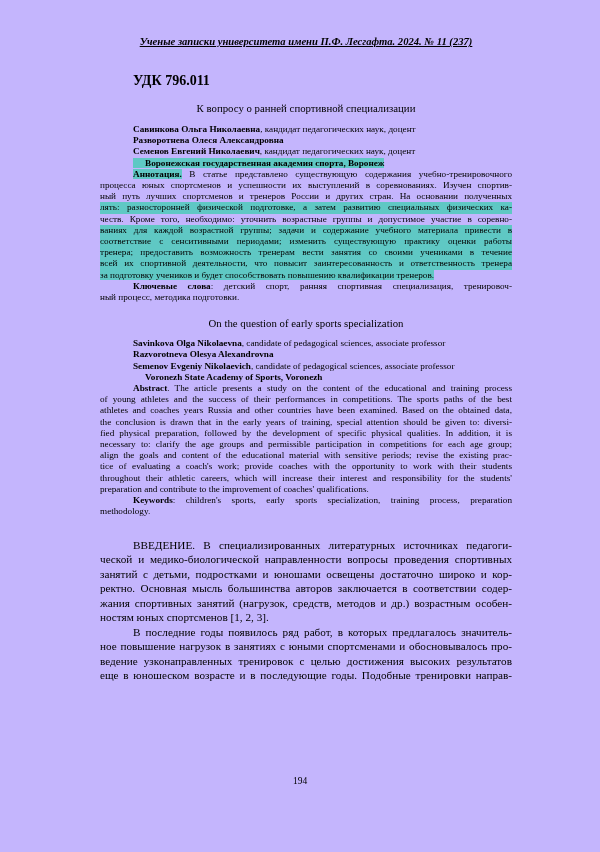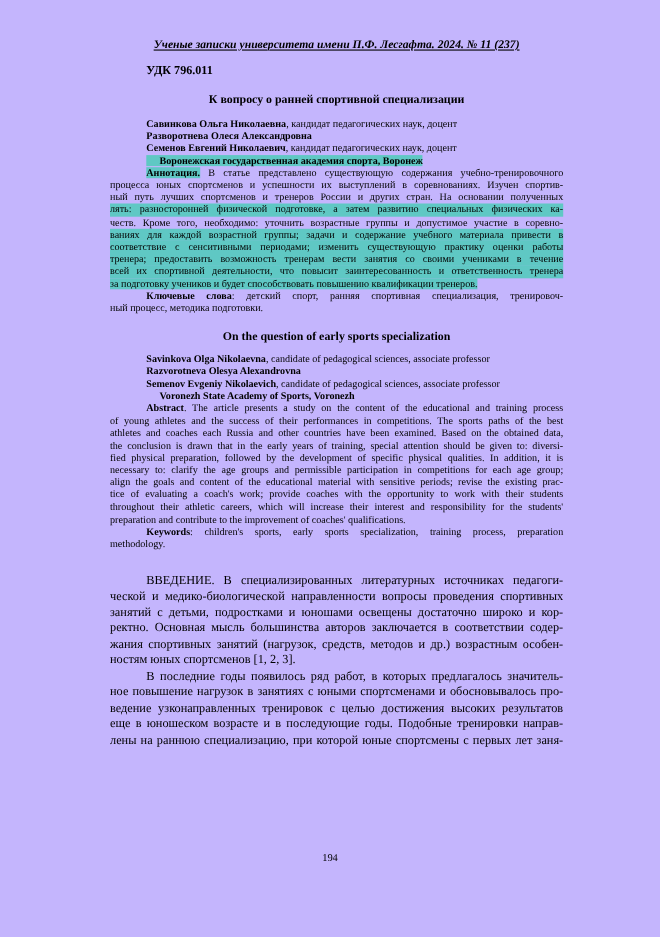--- a/index.html
+++ b/index.html
@@ -9,23 +9,23 @@
     background:#c4b5fd;
     color:#000;
     font-family:"Liberation Serif","DejaVu Serif",serif;
     overflow:hidden;
   }
   .content{position:absolute;left:100px;top:36px;width:412px;}
 
   .journal-header{text-align:center;font-size:10.6px;font-weight:bold;font-style:italic;line-height:12px;}
   .journal-header .jh{text-decoration:underline;}
 
-  .udc{margin-top:10px;font-weight:bold;font-size:11px;padding-left:33px;line-height:12px;}
+  .udc{margin-top:27px;font-weight:bold;font-size:14px;padding-left:33px;line-height:12px;}
 
-  .ru-title,.en-title{margin:0;text-align:center;font-weight:bold;font-size:10.8px;line-height:12px;}
+  .ru-title,.en-title{margin:0;text-align:center;font-weight:normal;font-size:10.8px;line-height:12px;}
   .ru-title{margin-top:15px;margin-bottom:10px;}
   .en-title{margin-top:14px;margin-bottom:9px;}
 
   .small{font-size:9.2px;line-height:11.2px;}
   .intro{font-size:11.2px;line-height:14.5px;}
   .intro.first{margin-top:20px;}
 
   .line{text-align:left;}
   .line.just{text-align:justify;text-align-last:justify;}
   .line.ind{text-indent:33px;}
@@ -77,21 +77,21 @@
 
     <div class="small">
         <div class="line ind"><span class="b ">Savinkova Olga Nikolaevna</span><span class="">, candidate of pedagogical sciences, associate professor</span></div>
         <div class="line ind"><span class="b ">Razvorotneva Olesya Alexandrovna</span></div>
         <div class="line ind"><span class="b ">Semenov Evgeniy Nikolaevich</span><span class="">, candidate of pedagogical sciences, associate professor</span></div>
         <div class="line ind"><span class="b i ">Voronezh State Academy of Sports, Voronezh</span></div>
       </div>
     <div class="small">
         <div class="line ind just"><span class="b ">Abstract</span><span class="">. The article presents a study on the content of the educational and training process</span></div>
         <div class="line just"><span class="">of young athletes and the success of their performances in competitions. The sports paths of the best</span></div>
-        <div class="line just"><span class="">athletes and coaches each Russia and other countries have been examined. Based on the obtained data,</span></div>
+        <div class="line just"><span class="">athletes and coaches years Russia and other countries have been examined. Based on the obtained data,</span></div>
         <div class="line just"><span class="">the conclusion is drawn that in the early years of training, special attention should be given to: diversi-</span></div>
         <div class="line just"><span class="">fied physical preparation, followed by the development of specific physical qualities. In addition, it is</span></div>
         <div class="line just"><span class="">necessary to: clarify the age groups and permissible participation in competitions for each age group;</span></div>
         <div class="line just"><span class="">align the goals and content of the educational material with sensitive periods; revise the existing prac-</span></div>
         <div class="line just"><span class="">tice of evaluating a coach's work; provide coaches with the opportunity to work with their students</span></div>
         <div class="line just"><span class="">throughout their athletic careers, which will increase their interest and responsibility for the students'</span></div>
         <div class="line"><span class="">preparation and contribute to the improvement of coaches' qualifications.</span></div>
       </div>
     <div class="small">
         <div class="line ind just"><span class="b ">Keywords</span><span class="">: children's sports, early sports specialization, training process, preparation</span></div>
@@ -104,19 +104,18 @@
         <div class="line just"><span class="">занятий с детьми, подростками и юношами освещены достаточно широко и кор-</span></div>
         <div class="line just"><span class="">ректно. Основная мысль большинства авторов заключается в соответствии содер-</span></div>
         <div class="line just"><span class="">жания спортивных занятий (нагрузок, средств, методов и др.) возрастным особен-</span></div>
         <div class="line"><span class="">ностям юных спортсменов [1, 2, 3].</span></div>
       </div>
     <div class="intro">
         <div class="line ind just"><span class="">В последние годы появилось ряд работ, в которых предлагалось значитель-</span></div>
         <div class="line just"><span class="">ное повышение нагрузок в занятиях с юными спортсменами и обосновывалось про-</span></div>
         <div class="line just"><span class="">ведение узконаправленных тренировок с целью достижения высоких результатов</span></div>
         <div class="line just"><span class="">еще в юношеском возрасте и в последующие годы. Подобные тренировки направ-</span></div>
-        <div class="line just"><span class="">лены на раннюю специализацию, при которой юные спортсмены с первых лет заня-</span></div>
       </div>
 
   </div>
 
   <div class="pagenum">194</div>
 </div>
 
 </body></html>

